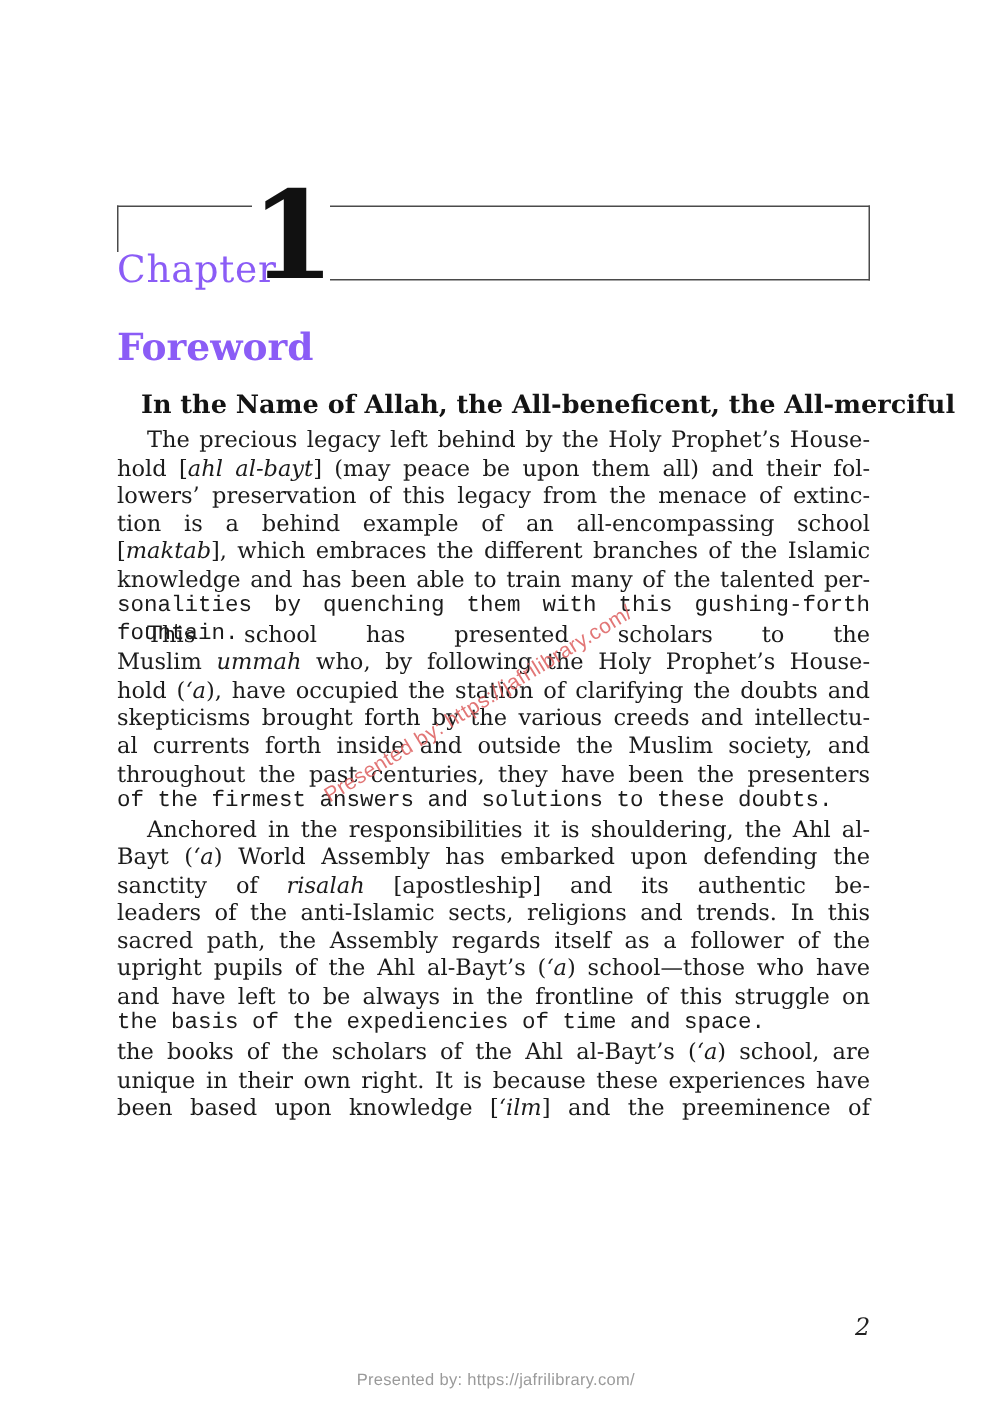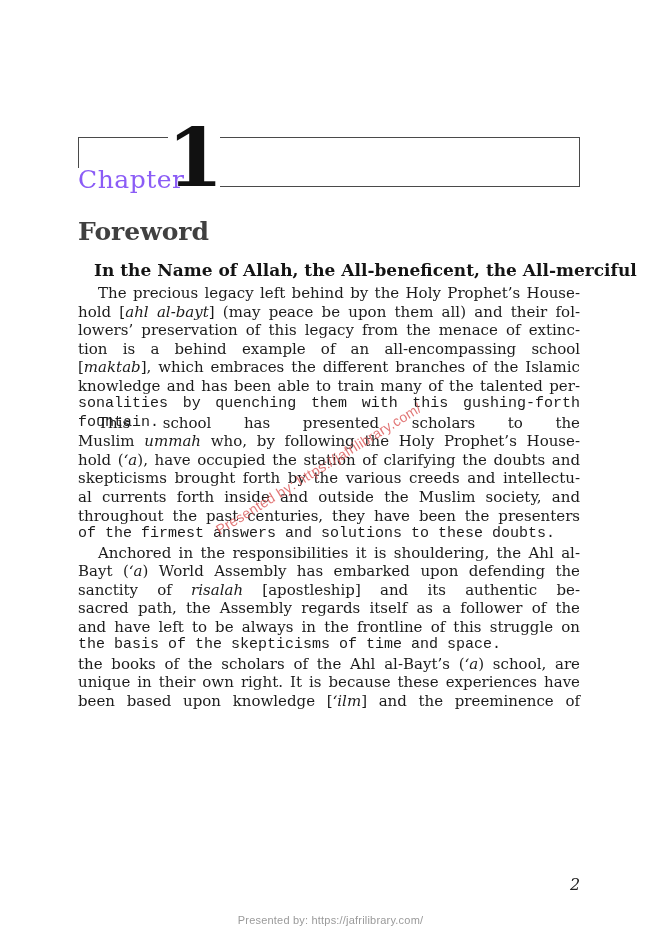--- a/index.html
+++ b/index.html
@@ -28,21 +28,21 @@
     letter-spacing: 0.5px;
   }
   .ch-number {
     position: absolute; left: 167px; top: 117px;
     font-size: 81px; line-height: 81px; font-weight: bold; color: #111111;
   }
 
   
   .heading {
     position: absolute; left: 78px; top: 219px;
-    font-size: 25px; line-height: 26px; font-weight: bold; color: #404040;
+    font-size: 25px; line-height: 26px; font-weight: bold; color: #8b5cf6;
   }
   .subheading {
     position: absolute; left: 94px; top: 261px;
     font-size: 17px; line-height: 19px; font-weight: bold; color: #141414;
   }
 
   
   .body-text {
     position: absolute; left: 78px; top: 284px; width: 502px;
     font-size: 15px; color: #1b1b1b;
@@ -107,23 +107,25 @@
     <div class="line first">This school has presented scholars to the</div>
     <div class="line">Muslim <i>ummah</i> who, by following the Holy Prophet’s House-</div>
     <div class="line">hold (<i>‘a</i>), have occupied the station of clarifying the doubts and</div>
     <div class="line">skepticisms brought forth by the various creeds and intellectu-</div>
     <div class="line">al currents forth inside and outside the Muslim society, and</div>
     <div class="line">throughout the past centuries, they have been the presenters</div>
     <div class="line last">of the firmest answers and solutions to these doubts.</div>
     <div class="line first">Anchored in the responsibilities it is shouldering, the Ahl al-</div>
     <div class="line">Bayt (<i>‘a</i>) World Assembly has embarked upon defending the</div>
     <div class="line">sanctity of <i>risalah</i> [apostleship] and its authentic be-</div>
+    <div class="line">leaders of the anti-Islamic sects, religions and trends. In this</div>
     <div class="line">sacred path, the Assembly regards itself as a follower of the</div>
+    <div class="line">upright pupils of the Ahl al-Bayt’s (<i>‘a</i>) school—those who have</div>
     <div class="line">and have left to be always in the frontline of this struggle on</div>
-    <div class="line last">the basis of the skepticisms of time and space.</div>
+    <div class="line last">the basis of the expediencies of time and space.</div>
     <div class="line">the books of the scholars of the Ahl al-Bayt’s (<i>‘a</i>) school, are</div>
     <div class="line">unique in their own right. It is because these experiences have</div>
     <div class="line">been based upon knowledge [<i>‘ilm</i>] and the preeminence of</div>
   </div>
 
 <div class="watermark" style="color: rgb(221, 95, 95);">Presented by: https://jafrilibrary.com/</div>
 
 <div class="page-number">2</div>
 <div class="footer-credit" style="color: rgb(154, 154, 154);">Presented by: https://jafrilibrary.com/</div>
 

